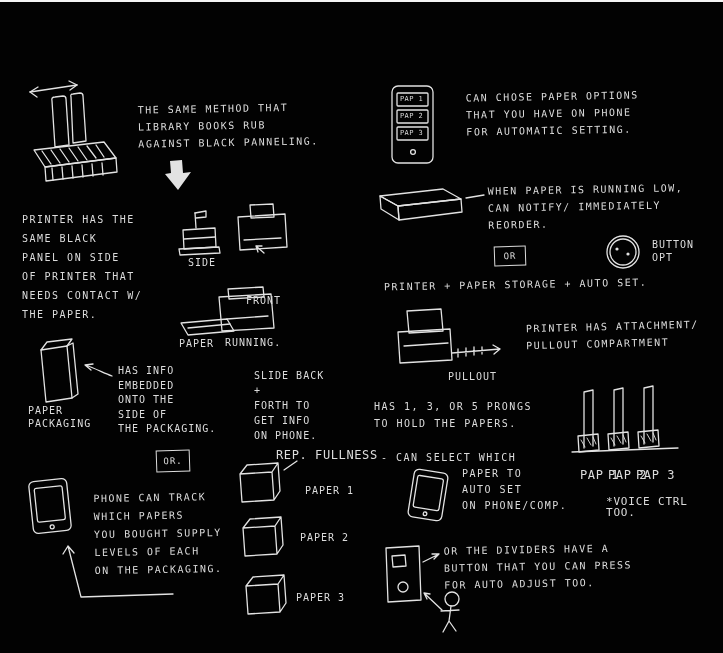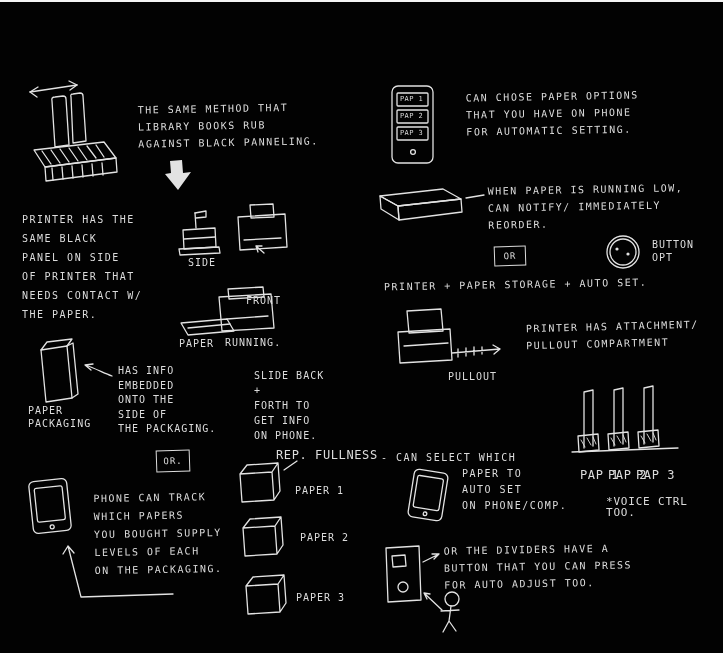--- a/index.html
+++ b/index.html
@@ -181,21 +181,21 @@
 ONTO THE
 SIDE OF
 THE PACKAGING.</div>
   <div class="orbox" style="left:156px; top:450px; width:34px; height:22px; transform:rotate(-2deg);">OR.</div>
   <div class="t" style="left:94px; top:489px; line-height:18px; transform:rotate(-1deg);">PHONE CAN TRACK
 WHICH PAPERS
 YOU BOUGHT SUPPLY
 LEVELS OF EACH
 ON THE PACKAGING.</div>
   <div class="t xs" style="left:276px; top:450px;">REP. FULLNESS</div>
-  <div class="t s" style="left:288px; top:484px;padding-left:7px;">PAPER 1</div>
+  <div class="t s" style="left:298px; top:484px;padding-left:7px;">PAPER 1</div>
   <div class="t s" style="left:300px; top:531px;">PAPER 2</div>
   <div class="t s" style="left:296px; top:591px;">PAPER 3</div>
 
   <div class="phone-item" style="left:400px; top:94px;">PAP 1</div>
   <div class="phone-item" style="left:400px; top:111px;">PAP 2</div>
   <div class="phone-item" style="left:400px; top:128px;">PAP 3</div>
 
   <div class="t" style="left:466px; top:88px; transform:rotate(-1deg);">CAN CHOSE PAPER OPTIONS
 THAT YOU HAVE ON PHONE
 FOR AUTOMATIC SETTING.</div>
@@ -203,20 +203,22 @@
 CAN NOTIFY/ IMMEDIATELY
 REORDER.</div>
   <div class="orbox" style="left:494px; top:246px; width:32px; height:20px; transform:rotate(-2deg);">OR</div>
   <div class="t s" style="left:652px; top:238px;">BUTTON
 OPT</div>
   <div class="t" style="left:384px; top:276px; transform:rotate(-1deg);">PRINTER + PAPER STORAGE + AUTO SET.</div>
 
   <div class="t" style="left:526px; top:318px; transform:rotate(-1.5deg);">PRINTER HAS ATTACHMENT/
 PULLOUT COMPARTMENT</div>
   <div class="t s" style="left:440px; top:370px;margin-left:8px;">PULLOUT</div>
+  <div class="t" style="left:374px; top:398px;">HAS 1, 3, OR 5 PRONGS
+TO HOLD THE PAPERS.</div>
   <div class="t" style="left:381px; top:449px;">- CAN SELECT WHICH</div>
   <div class="t" style="left:462px; top:466px; line-height:16px;">PAPER TO
 AUTO SET
 ON PHONE/COMP.</div>
   <div class="t xs" style="left:580px; top:470px;">PAP 1</div>
   <div class="t xs" style="left:608px; top:470px;">PAP 2</div>
   <div class="t xs" style="left:636px; top:470px;">PAP 3</div>
   <div class="t vs" style="left:606px; top:496px;">*VOICE CTRL TOO.</div>
   <div class="t" style="left:444px; top:541px; transform:rotate(-1deg);">OR THE DIVIDERS HAVE A
 BUTTON THAT YOU CAN PRESS

